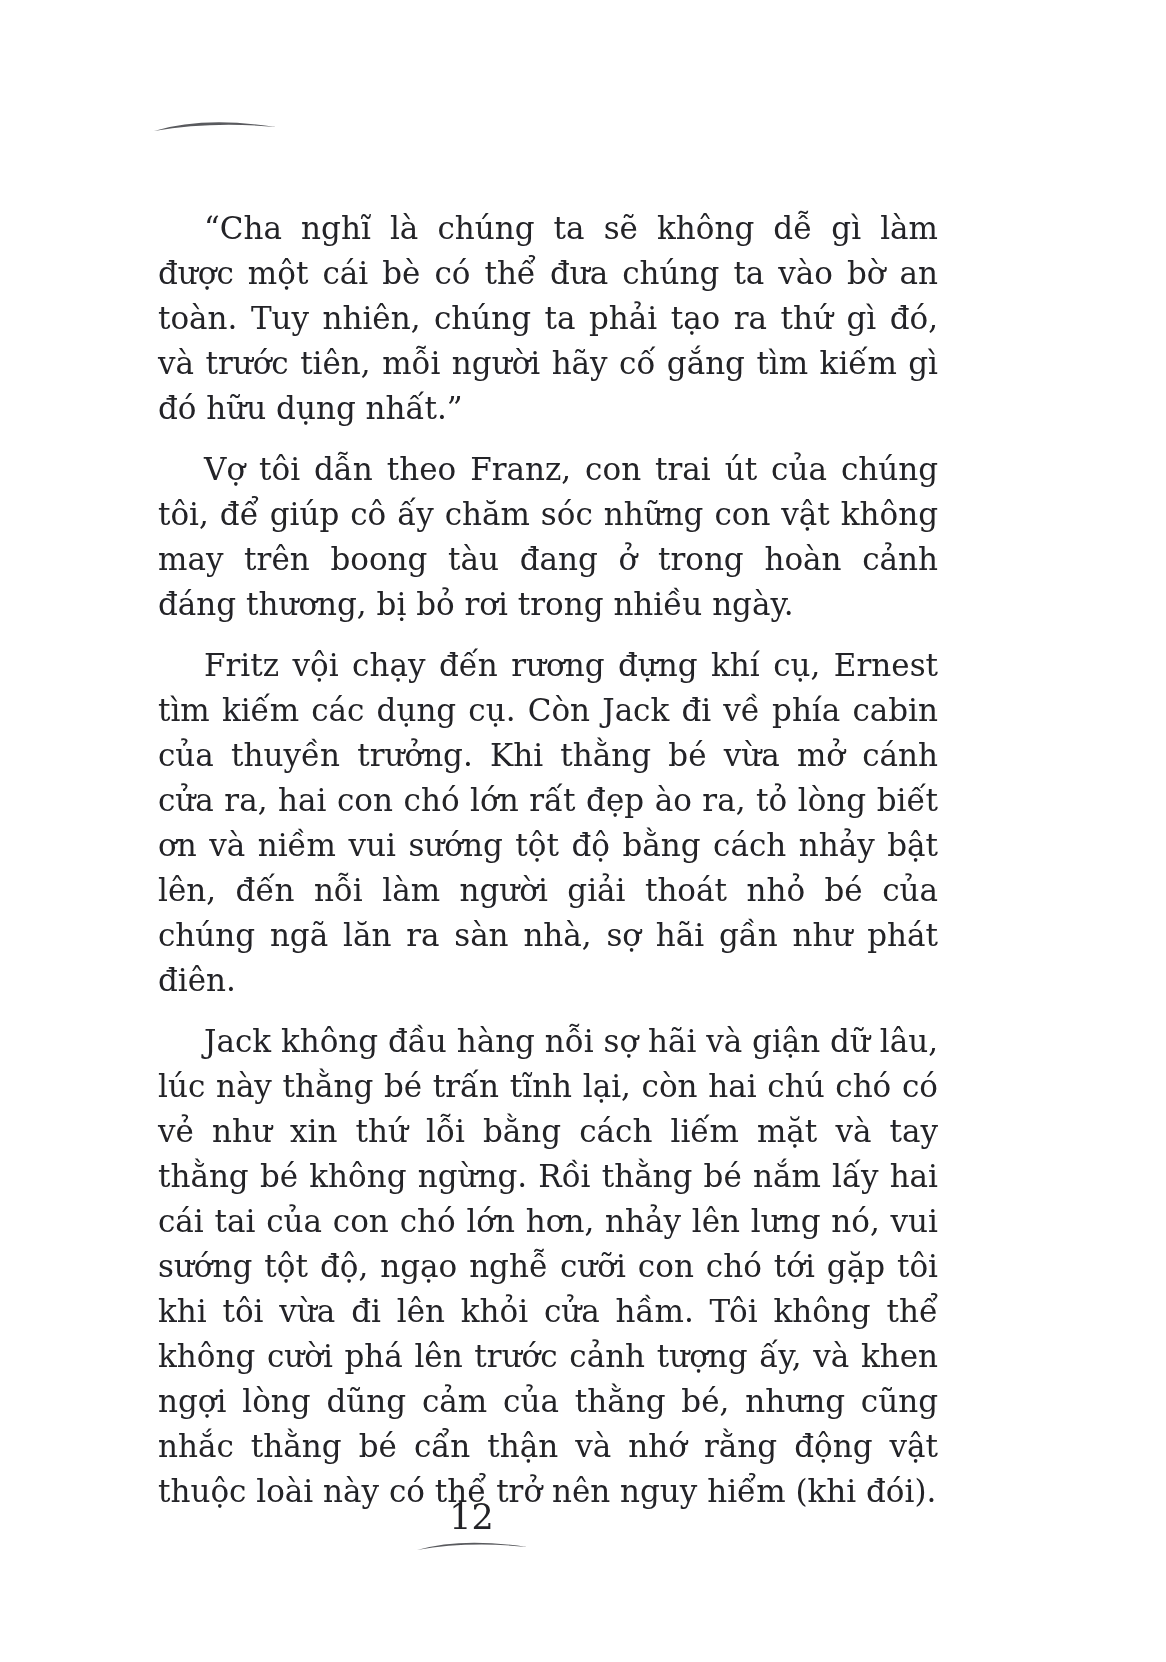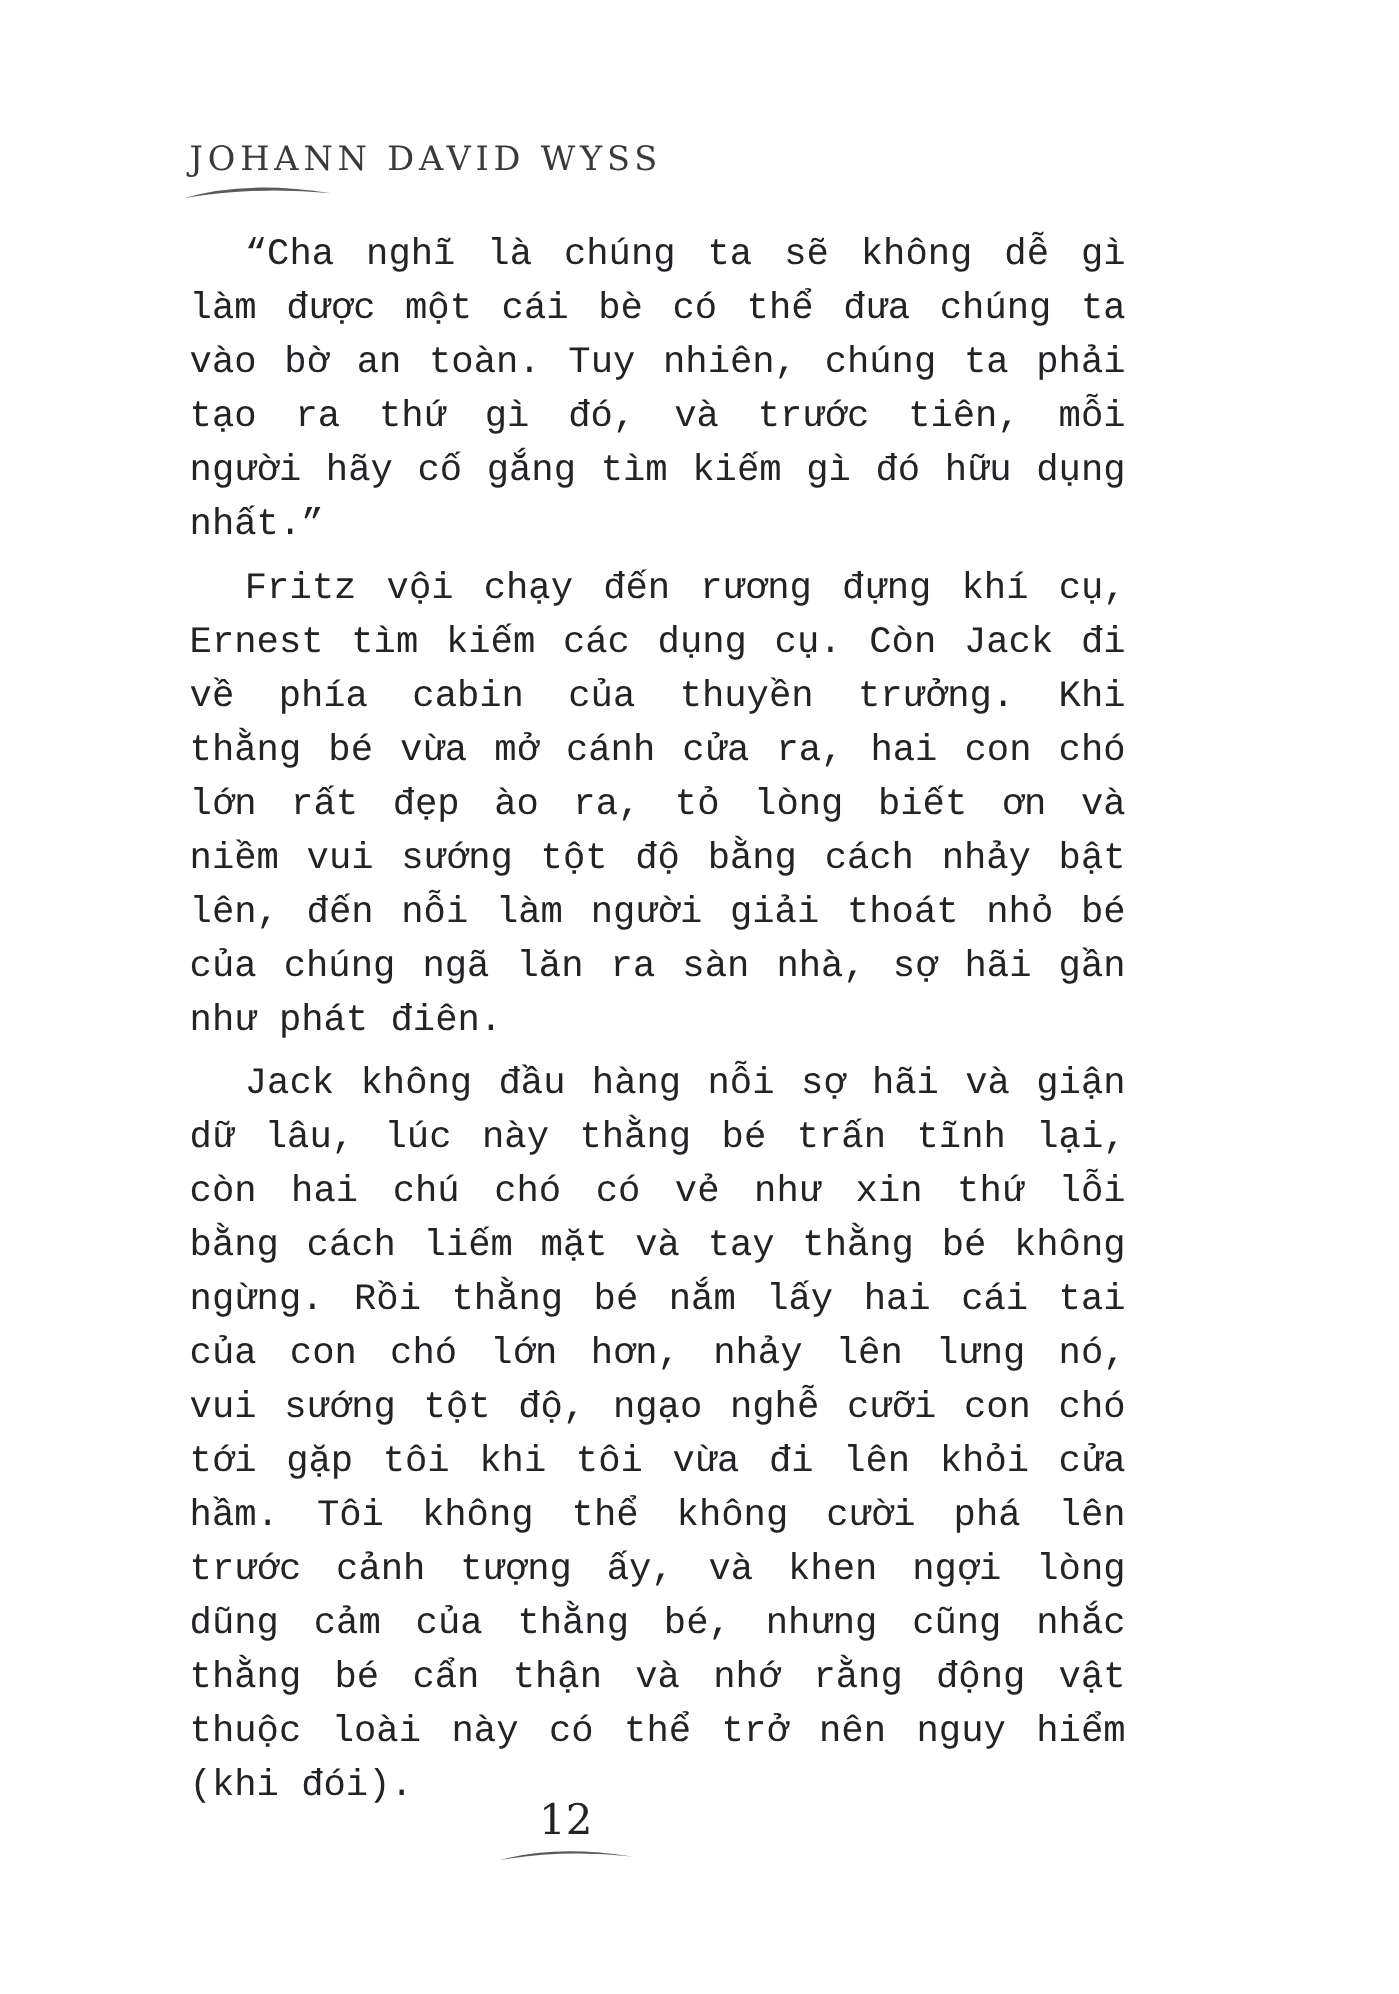--- a/index.html
+++ b/index.html
@@ -36,23 +36,22 @@
     position: absolute;
     left: 158px;
     top: 190px;
     width: 780px;
     font-size: 31px;
     line-height: 45px;
     color: #232327;
     text-align: justify;
   }
   .body-text p.para {
-    margin: 0 0 8px 0;
+    margin: 16px 0 8px 0;
     text-indent: 46px;
-    font-family: Liberation Mono, monospace;
   }
   .page-footer {
     position: absolute;
     left: 0;
     top: 1498px;
     width: 943px;
     text-align: center;
   }
   .page-number {
     display: inline-block;
@@ -64,29 +63,29 @@
     display: block;
     margin: 2px auto 0 auto;
   }
 </style>
 </head>
 <body>
 
 <div class="page">
 
   <header class="page-header">
-    <div class="author-name">JOHANN DAVID WYSS</div>
     <svg class="header-swoosh" width="126" height="16" viewBox="0 0 126 16" aria-hidden="true">
       <path d="M2 13 Q 52 -2 124 9 Q 60 3 2 13 Z" fill="#595a5e"></path>
     </svg>
   </header>
 
   <main class="body-text">
     <div id="paragraphs">
         <p class="para">“Cha nghĩ là chúng ta sẽ không dễ gì làm được một cái bè có thể đưa chúng ta vào bờ an toàn. Tuy nhiên, chúng ta phải tạo ra thứ gì đó, và trước tiên, mỗi người hãy cố gắng tìm kiếm gì đó hữu dụng nhất.”</p>
+        <p class="para">Vợ tôi dẫn theo Franz, con trai út của chúng tôi, để giúp cô ấy chăm sóc những con vật không may trên boong tàu đang ở trong hoàn cảnh đáng thương, bị bỏ rơi trong nhiều ngày.</p>
         <p class="para">Fritz vội chạy đến rương đựng khí cụ, Ernest tìm kiếm các dụng cụ. Còn Jack đi về phía cabin của thuyền trưởng. Khi thằng bé vừa mở cánh cửa ra, hai con chó lớn rất đẹp ào ra, tỏ lòng biết ơn và niềm vui sướng tột độ bằng cách nhảy bật lên, đến nỗi làm người giải thoát nhỏ bé của chúng ngã lăn ra sàn nhà, sợ hãi gần như phát điên.</p>
         <p class="para">Jack không đầu hàng nỗi sợ hãi và giận dữ lâu, lúc này thằng bé trấn tĩnh lại, còn hai chú chó có vẻ như xin thứ lỗi bằng cách liếm mặt và tay thằng bé không ngừng. Rồi thằng bé nắm lấy hai cái tai của con chó lớn hơn, nhảy lên lưng nó, vui sướng tột độ, ngạo nghễ cưỡi con chó tới gặp tôi khi tôi vừa đi lên khỏi cửa hầm. Tôi không thể không cười phá lên trước cảnh tượng ấy, và khen ngợi lòng dũng cảm của thằng bé, nhưng cũng nhắc thằng bé cẩn thận và nhớ rằng động vật thuộc loài này có thể trở nên nguy hiểm (khi đói).</p>
       </div>
   </main>
 
   <footer class="page-footer">
     <div class="page-number">12</div>
     <svg class="footer-swoosh" width="114" height="14" viewBox="0 0 114 14" aria-hidden="true">
       <path d="M2 11 Q 47 -2 112 8 Q 54 2 2 11 Z" fill="#595a5e"></path>
     </svg>

